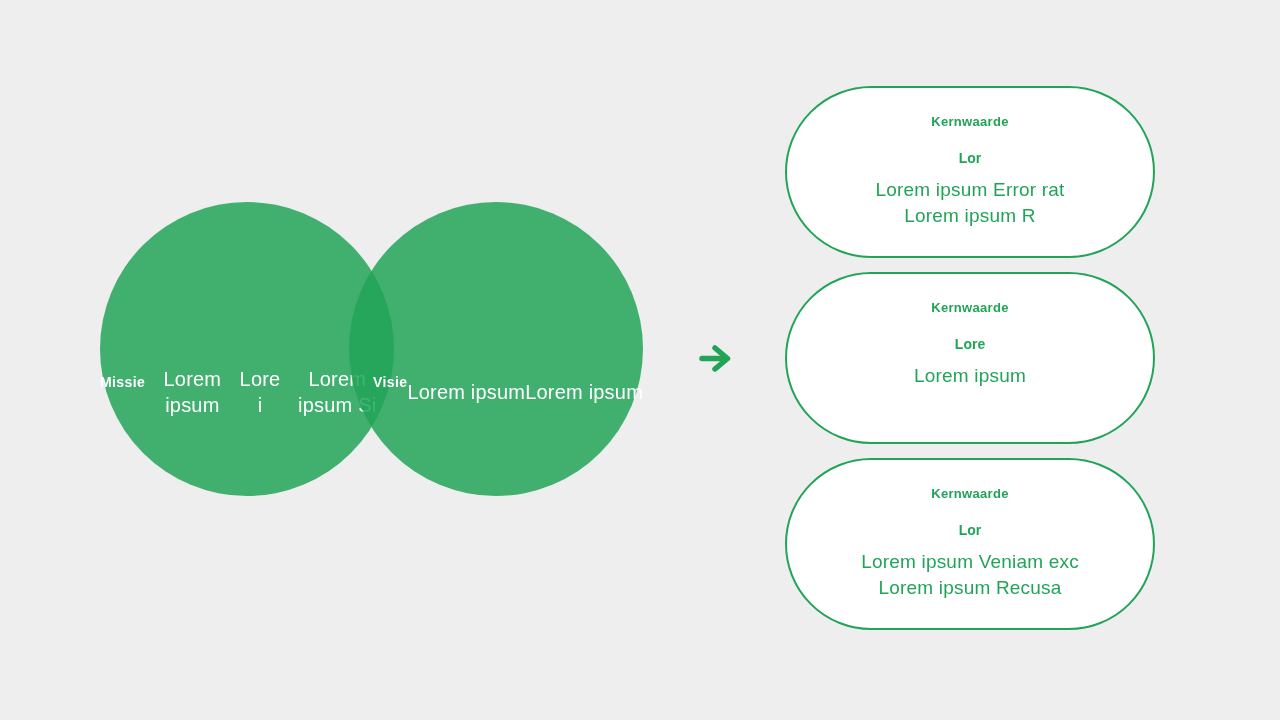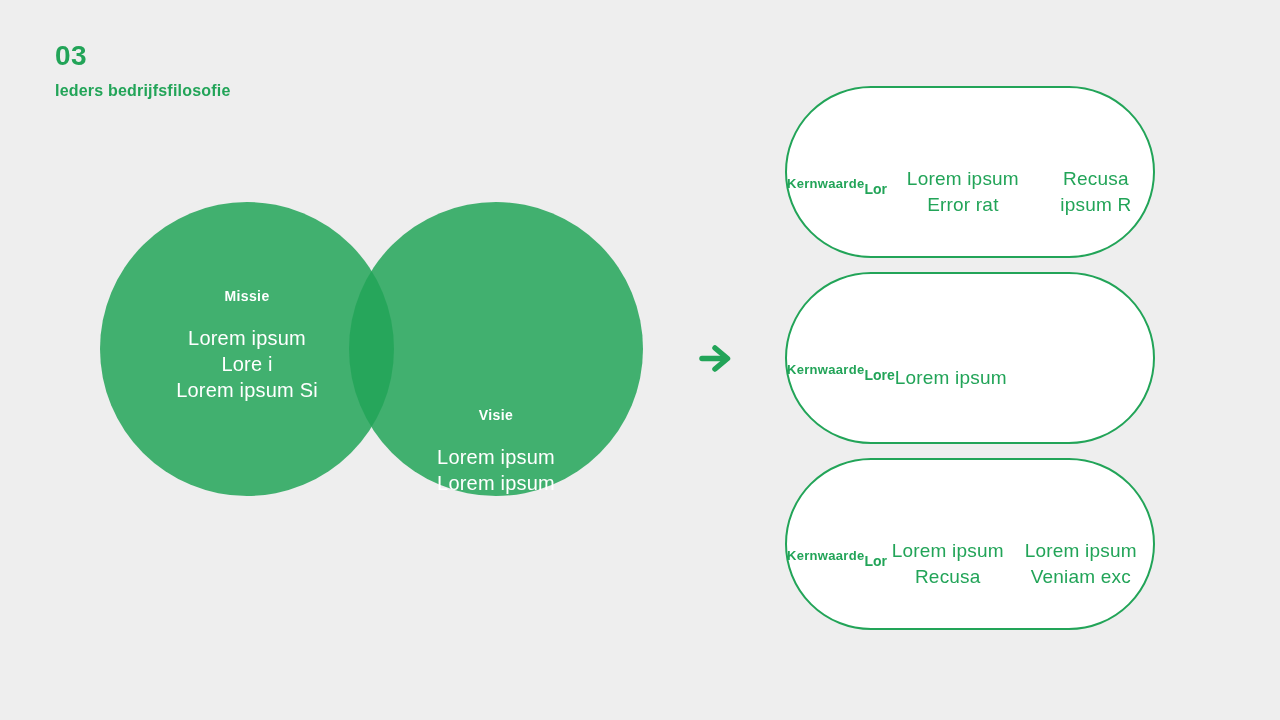--- a/index.html
+++ b/index.html
@@ -41,21 +41,21 @@
   
   .venn-circle {
     position: absolute;
     top: 202px;
     width: 294px;
     height: 294px;
     border-radius: 50%;
     background: var(--circle-fill);
     color: var(--text-on-circle);
     display: flex;
-    flex-direction: column;
+    flex-direction: row;
     align-items: center;
     text-align: center;
     padding-top: 85px;
   }
   .venn-circle.left  { left: 100px; }
   .venn-circle.right { left: 349px; justify-content: flex-end; }
   .venn-label {
     font-size: 14px;
     font-weight: 700;
     line-height: 18px;
@@ -79,23 +79,24 @@
   .card {
     position: absolute;
     left: 785px;
     width: 370px;
     height: 172px;
     background: var(--card-bg);
     border: 2px solid var(--accent);
     border-radius: 86px;
     color: var(--accent);
     display: flex;
+    flex-direction: column;
     align-items: center;
     text-align: center;
-    padding-top: 40px;
+    padding-top: 26px;
   }
   .card-1 { top: 86px; }
   .card-2 { top: 272px; }
   .card-3 { top: 458px; }
   .card-label {
     font-size: 13px;
     font-weight: 700;
     line-height: 16px;
     letter-spacing: 0.3px;
     margin-bottom: 16px;
@@ -106,24 +107,20 @@
     line-height: 24px;
     margin-bottom: 7px;
   }
   .card-line { font-size: 19px; line-height: 26px; letter-spacing: 0.2px; text-align: center; }
 </style>
 </head>
 <body>
 
 <div class="slide">
 
-  <div class="header">
-    <div class="header-number">03</div>
-    <div class="header-subtitle">Ieders bedrijfsfilosofie</div>
-  </div>
 
   <div class="venn-circle left">
     <div class="venn-label">Missie</div>
     <div class="venn-line">Lorem ipsum</div>
     <div class="venn-line">Lore i</div>
     <div class="venn-line">Lorem ipsum Si</div>
   </div>
 
   <div class="venn-circle right">
     <div class="venn-label">Visie</div>
@@ -135,29 +132,29 @@
     <svg viewBox="0 0 32 29" aria-hidden="true">
       <path d="M 3 14.5 L 26 14.5"></path>
       <path d="M 16 4 L 28.5 14.5 L 16 25"></path>
     </svg>
   </div>
 
   <div class="card card-1">
     <div class="card-label">Kernwaarde</div>
     <div class="card-title">Lor</div>
     <div class="card-line">Lorem ipsum Error rat</div>
-    <div class="card-line">Recusa ipsum R</div>
+    <div class="card-line">Lorem ipsum R</div>
   </div>
 
   <div class="card card-2">
     <div class="card-label">Kernwaarde</div>
     <div class="card-title">Lore</div>
     <div class="card-line">Lorem ipsum</div>
   </div>
 
   <div class="card card-3">
     <div class="card-label">Kernwaarde</div>
     <div class="card-title">Lor</div>
+    <div class="card-line">Lorem ipsum Veniam exc</div>
     <div class="card-line">Lorem ipsum Recusa</div>
-    <div class="card-line">Lorem ipsum Veniam exc</div>
   </div>
 
 </div>
 
 </body></html>

